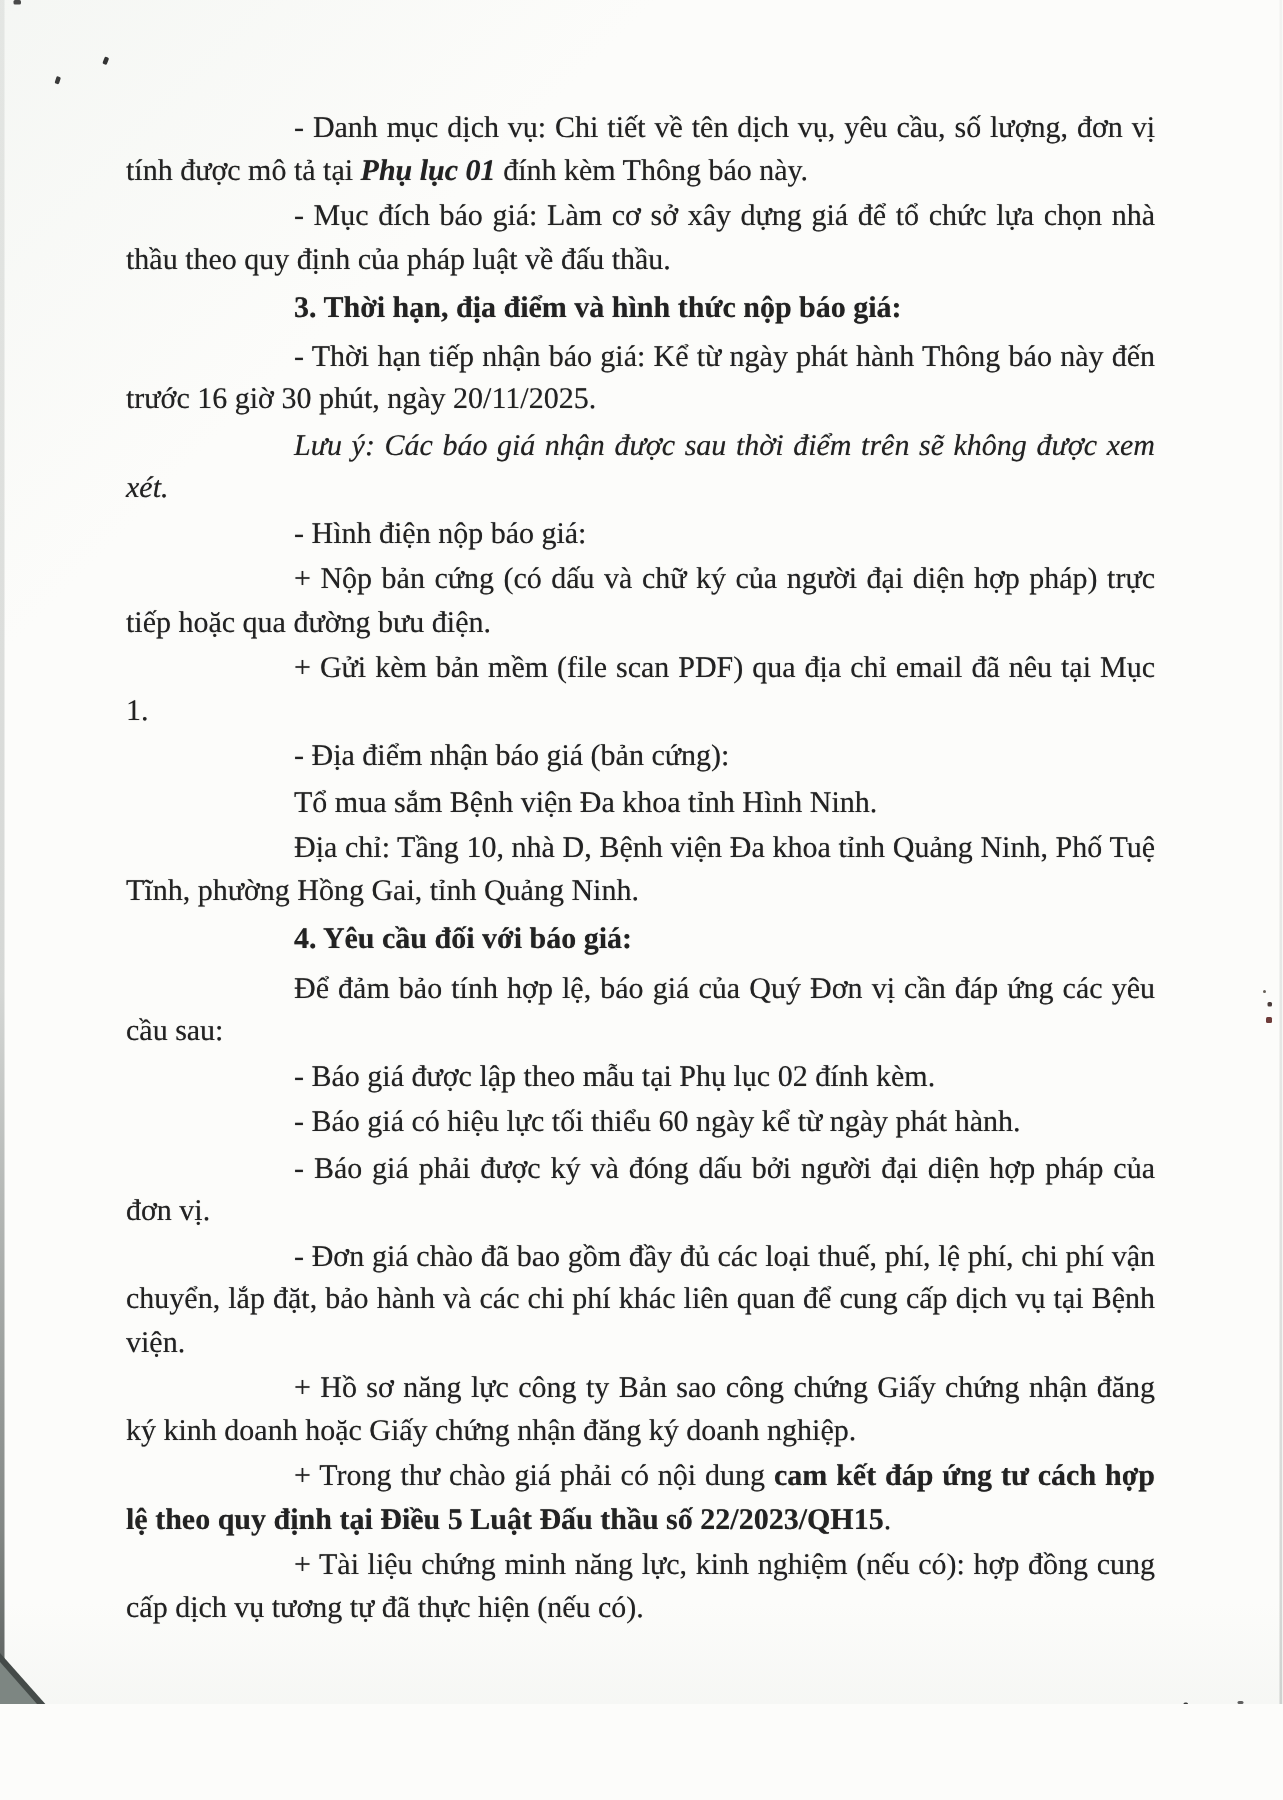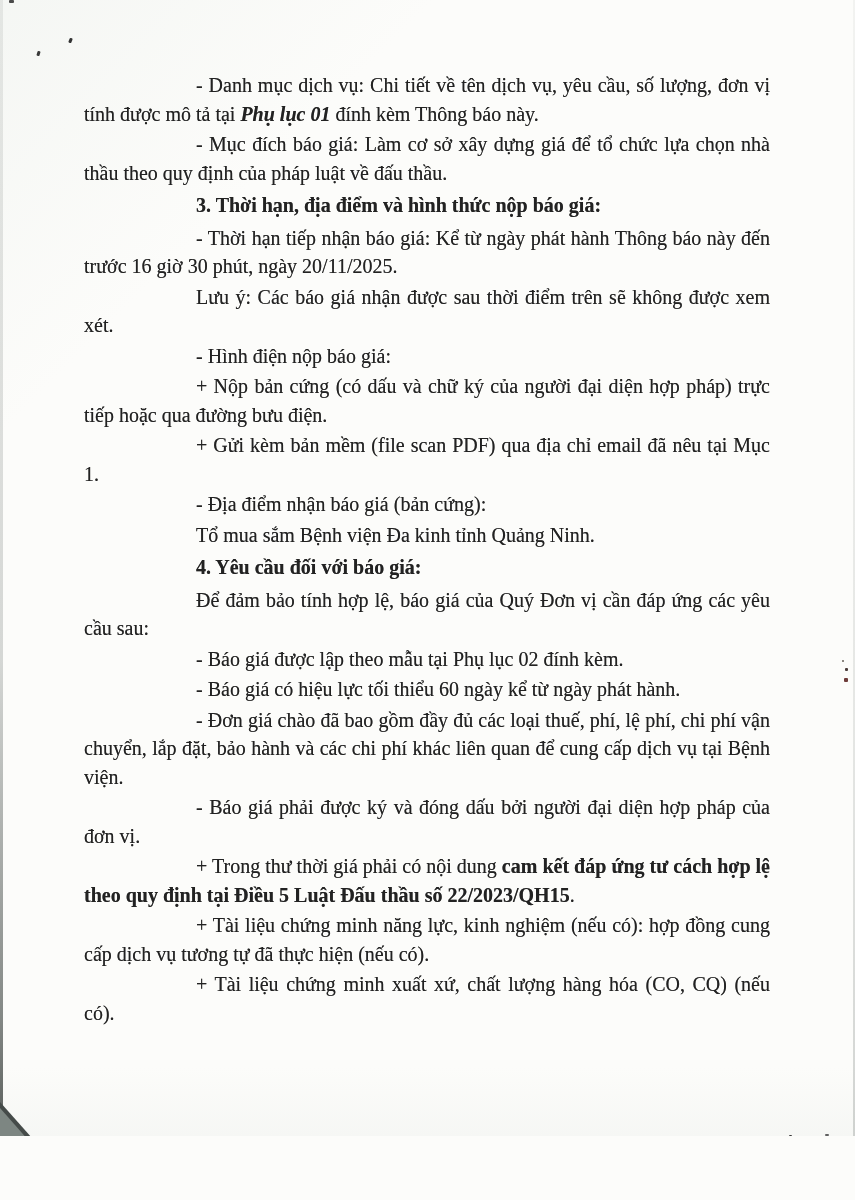--- a/index.html
+++ b/index.html
@@ -25,21 +25,21 @@
     overflow:hidden;
   }
   .content{
     position:absolute;left:84px;top:71px;width:686px;
     color:var(--text-color);
     font-size:20px;line-height:28.5px;
     text-shadow:0 0 0.5px rgba(25,25,25,0.55);
   }
   .para{margin:0 0 2px 0;text-align:justify;text-indent:112px;}
   .para.heading{font-weight:bold;margin:4px 0 4px 0;font-family:Liberation Serif, serif;}
-  .para.note{}
+  .para.note{font-style:italic;}
   .b{font-weight:bold;}
   .i{font-style:italic;}
 
   
   .left-edge-line{
     position:absolute;left:0;top:0;width:3px;height:1200px;
     background:linear-gradient(180deg,
       rgba(150,155,152,0.18) 0%,
       rgba(140,146,143,0.35) 55%,
       rgba(90,96,93,0.75) 85%,
@@ -75,30 +75,31 @@
   <div class="content">
       <p class="para body"><span>- Danh mục dịch vụ: Chi tiết về tên dịch vụ, yêu cầu, số lượng, đơn vị tính được mô tả tại </span><span class="b i">Phụ lục 01</span><span> đính kèm Thông báo này.</span></p>
       <p class="para body"><span>- Mục đích báo giá: Làm cơ sở xây dựng giá để tổ chức lựa chọn nhà thầu theo quy định của pháp luật về đấu thầu.</span></p>
       <p class="para heading"><span>3. Thời hạn, địa điểm và hình thức nộp báo giá:</span></p>
       <p class="para body"><span>- Thời hạn tiếp nhận báo giá: Kể từ ngày phát hành Thông báo này đến trước 16 giờ 30 phút, ngày 20/11/2025.</span></p>
       <p class="para note"><span>Lưu ý: Các báo giá nhận được sau thời điểm trên sẽ không được xem xét.</span></p>
       <p class="para body"><span>- Hình điện nộp báo giá:</span></p>
       <p class="para body"><span>+ Nộp bản cứng (có dấu và chữ ký của người đại diện hợp pháp) trực tiếp hoặc qua đường bưu điện.</span></p>
       <p class="para body"><span>+ Gửi kèm bản mềm (file scan PDF) qua địa chỉ email đã nêu tại Mục 1.</span></p>
       <p class="para body"><span>- Địa điểm nhận báo giá (bản cứng):</span></p>
-      <p class="para body"><span>Tổ mua sắm Bệnh viện Đa kinh tỉnh Quảng Ninh.</span></p>
+      <p class="para body"><span>Tổ mua sắm Bệnh viện Đa khoa tỉnh Hình Ninh.</span></p>
+      <p class="para body"><span>Địa chỉ: Tầng 10, nhà D, Bệnh viện Đa khoa tỉnh Quảng Ninh, Phố Tuệ Tĩnh, phường Hồng Gai, tỉnh Quảng Ninh.</span></p>
       <p class="para heading"><span>4. Yêu cầu đối với báo giá:</span></p>
       <p class="para body"><span>Để đảm bảo tính hợp lệ, báo giá của Quý Đơn vị cần đáp ứng các yêu cầu sau:</span></p>
       <p class="para body"><span>- Báo giá được lập theo mẫu tại Phụ lục 02 đính kèm.</span></p>
       <p class="para body"><span>- Báo giá có hiệu lực tối thiểu 60 ngày kể từ ngày phát hành.</span></p>
+      <p class="para body"><span>- Báo giá phải được ký và đóng dấu bởi người đại diện hợp pháp của đơn vị.</span></p>
       <p class="para body"><span>- Đơn giá chào đã bao gồm đầy đủ các loại thuế, phí, lệ phí, chi phí vận chuyển, lắp đặt, bảo hành và các chi phí khác liên quan để cung cấp dịch vụ tại Bệnh viện.</span></p>
-      <p class="para body"><span>- Báo giá phải được ký và đóng dấu bởi người đại diện hợp pháp của đơn vị.</span></p>
-      <p class="para body"><span>+ Trong thư thời giá phải có nội dung </span><span class="b">cam kết đáp ứng tư cách hợp lệ theo quy định tại Điều 5 Luật Đấu thầu số 22/2023/QH15</span><span>.</span></p>
+      <p class="para body"><span>+ Hồ sơ năng lực công ty Bản sao công chứng Giấy chứng nhận đăng ký kinh doanh hoặc Giấy chứng nhận đăng ký doanh nghiệp.</span></p>
+      <p class="para body"><span>+ Trong thư chào giá phải có nội dung </span><span class="b">cam kết đáp ứng tư cách hợp lệ theo quy định tại Điều 5 Luật Đấu thầu số 22/2023/QH15</span><span>.</span></p>
       <p class="para body"><span>+ Tài liệu chứng minh năng lực, kinh nghiệm (nếu có): hợp đồng cung cấp dịch vụ tương tự đã thực hiện (nếu có).</span></p>
-      <p class="para body"><span>+ Tài liệu chứng minh xuất xứ, chất lượng hàng hóa (CO, CQ) (nếu có).</span></p>
     </div>
 
   <div class="left-edge-line"></div>
   <div class="right-edge-line"></div>
   <div class="bottom-edge-line"></div>
 
   <svg class="corner-fold" width="80" height="90" viewBox="0 0 80 90" xmlns="http://www.w3.org/2000/svg">
     <polygon points="0,0 0,90 80,90" fill="var(--fold-edge)"></polygon>
     <polygon points="0,6 0,90 74,90" fill="var(--fold-fill)"></polygon>
   </svg>

